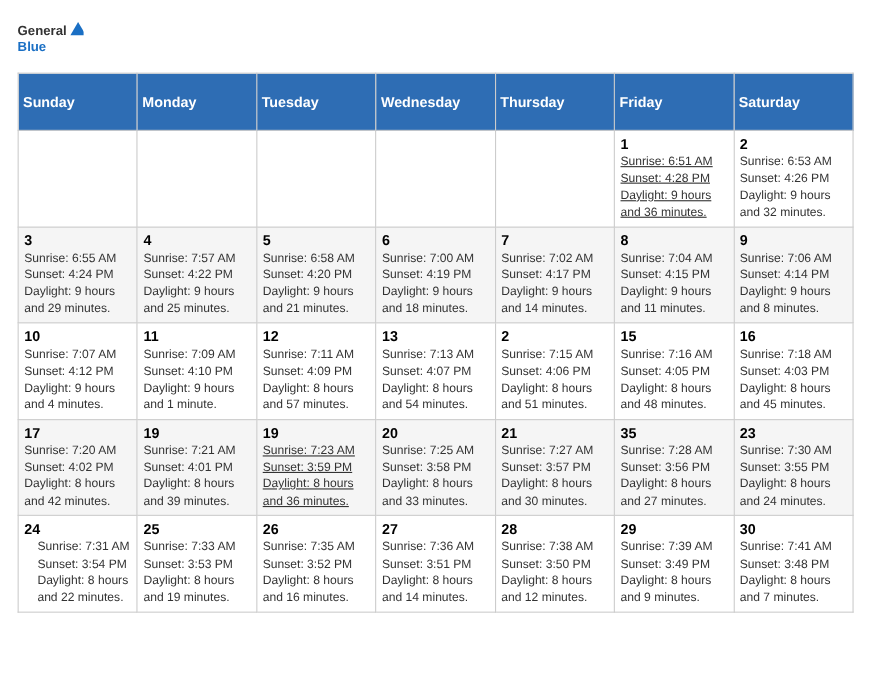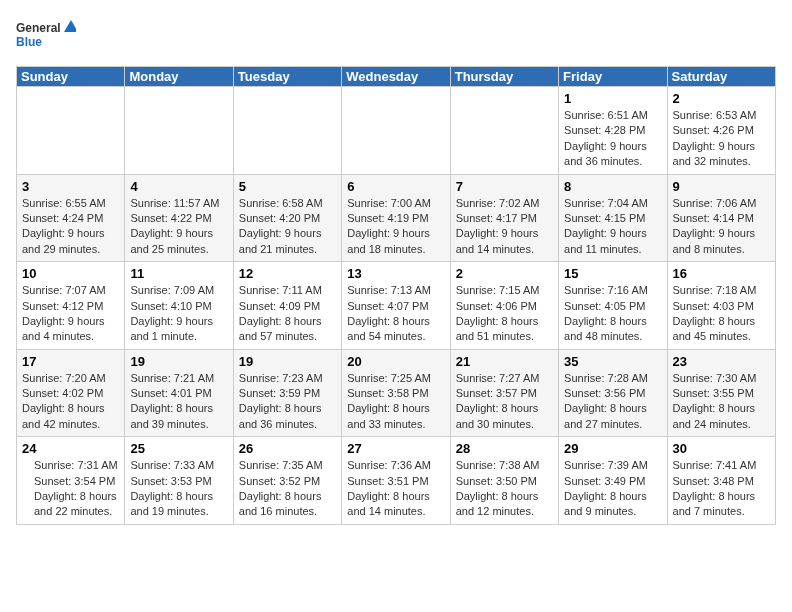--- a/index.html
+++ b/index.html
@@ -34,21 +34,21 @@
       color: #333;
     }
     .calendar {
       width: 100%;
       border-collapse: collapse;
       font-size: 11px;
     }
     .calendar thead tr th {
       background-color: #2e6db4;
       color: #fff;
-      padding: 2px 4px;
+      padding: 18px 4px;
       text-align: left;
       font-size: 13px;
       font-weight: bold;
       border: 1px solid #ccc;
     }
     .calendar tbody tr td {
       border: 1px solid #ccc;
       padding: 4px 5px;
       vertical-align: top;
       width: 108px;
@@ -103,41 +103,41 @@
   </thead>
   <tbody id="calendar-body">
   <tr>
         <td class="empty-cell"></td>
         <td class="empty-cell"></td>
         <td class="empty-cell"></td>
         <td class="empty-cell"></td>
         <td class="empty-cell"></td>
         <td>
           <div class="day-number">1</div>
-          <div class="day-info" style="white-space: pre-line;">Sunrise: 6:51 AM
+          <div class="day-info" style="white-space: pre-line; text-decoration: underline;">Sunrise: 6:51 AM
 Sunset: 4:28 PM
 Daylight: 9 hours and 36 minutes.</div>
         </td>
         <td>
           <div class="day-number">2</div>
           <div class="day-info" style="white-space: pre-line;">Sunrise: 6:53 AM
 Sunset: 4:26 PM
 Daylight: 9 hours and 32 minutes.</div>
         </td>
       </tr>
       <tr>
         <td>
           <div class="day-number">3</div>
           <div class="day-info" style="white-space: pre-line;">Sunrise: 6:55 AM
 Sunset: 4:24 PM
 Daylight: 9 hours and 29 minutes.</div>
         </td>
         <td>
           <div class="day-number">4</div>
-          <div class="day-info" style="white-space: pre-line;">Sunrise: 11:57 AM
+          <div class="day-info" style="white-space: pre-line;">Sunrise: 7:57 AM
 Sunset: 4:22 PM
 Daylight: 9 hours and 25 minutes.</div>
         </td>
         <td>
           <div class="day-number">5</div>
           <div class="day-info" style="white-space: pre-line;">Sunrise: 6:58 AM
 Sunset: 4:20 PM
 Daylight: 9 hours and 21 minutes.</div>
         </td>
         <td>
@@ -217,21 +217,21 @@
 Daylight: 8 hours and 42 minutes.</div>
         </td>
         <td>
           <div class="day-number">19</div>
           <div class="day-info" style="white-space: pre-line;">Sunrise: 7:21 AM
 Sunset: 4:01 PM
 Daylight: 8 hours and 39 minutes.</div>
         </td>
         <td>
           <div class="day-number">19</div>
-          <div class="day-info" style="white-space: pre-line;">Sunrise: 7:23 AM
+          <div class="day-info" style="white-space: pre-line; text-decoration: underline;">Sunrise: 7:23 AM
 Sunset: 3:59 PM
 Daylight: 8 hours and 36 minutes.</div>
         </td>
         <td>
           <div class="day-number">20</div>
           <div class="day-info" style="white-space: pre-line;">Sunrise: 7:25 AM
 Sunset: 3:58 PM
 Daylight: 8 hours and 33 minutes.</div>
         </td>
         <td>

